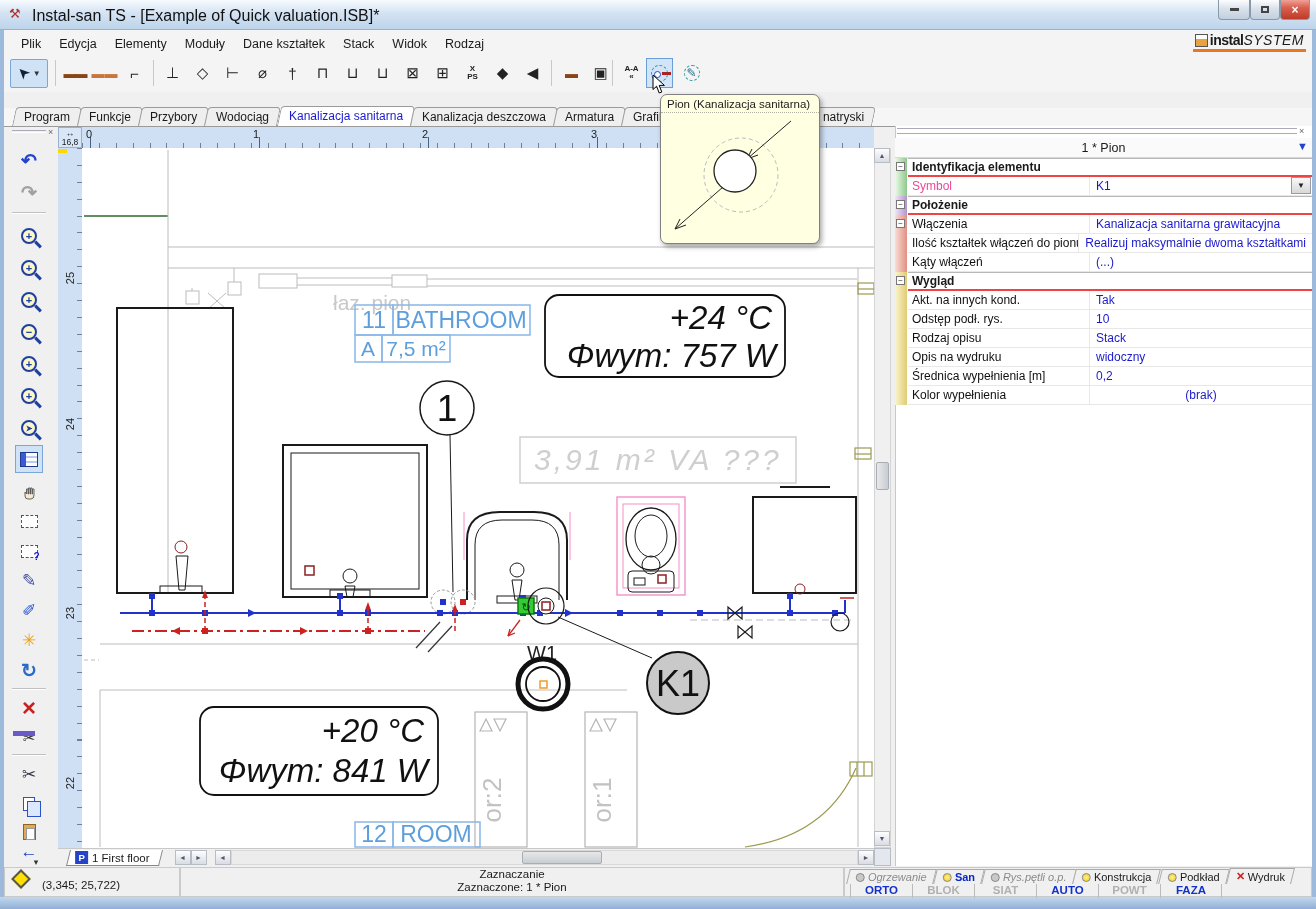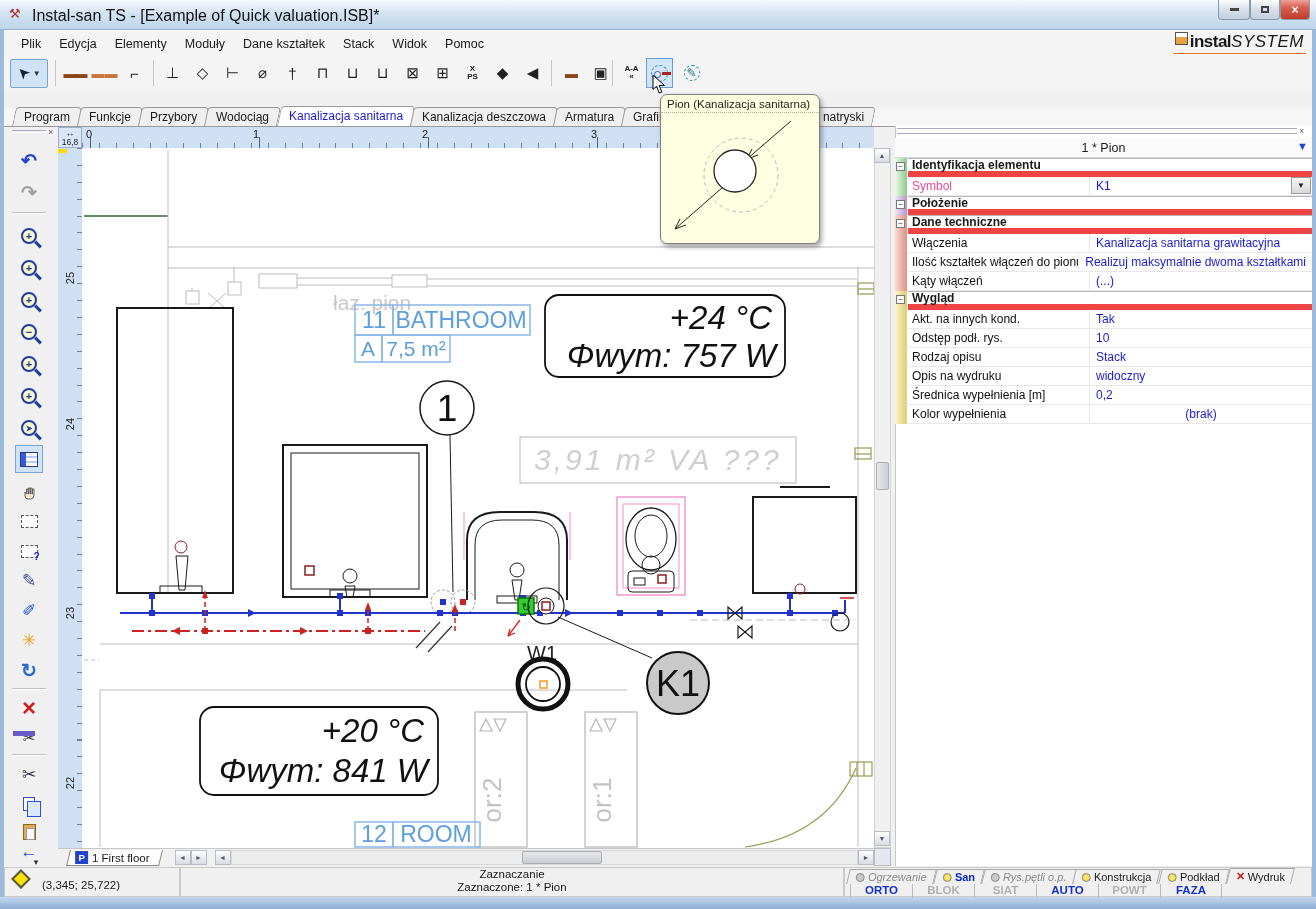--- a/index.html
+++ b/index.html
@@ -16,21 +16,21 @@
   background:linear-gradient(#fdfdfd,#d9e2ec 45%,#c2cfdd);display:flex;align-items:center;justify-content:center}
 .winbtn .bar{width:9px;height:3px;background:#444}
 .winbtn .box{width:8px;height:7px;border:2px solid #444}
 .btn-close{background:linear-gradient(#f0a196,#d8604f 40%,#bf3a28);color:#fff;font-size:12px;font-weight:bold}
 .sideL{left:0;top:30px;width:4px;height:867px;background:#9db9dc}
 .sideR{left:1312px;top:30px;width:4px;height:867px;background:#9db9dc}
 .bottomstrip{left:0;top:897px;width:1316px;height:12px;background:linear-gradient(#c3d7ee,#8fafd4)}
 
 .menubar{left:4px;top:30px;width:1308px;height:24px;background:#f4f4f4;display:flex;align-items:flex-end;padding-left:8px}
 .menuitem{padding:3px 9px;font-size:12.5px}
-.logo{right:10px;top:32px;font-size:17px;display:flex;align-items:flex-start;border-bottom:3px solid #e87722;padding:0 2px 1px 2px}
+.logo{right:10px;top:32px;font-size:14px;display:flex;align-items:center;border-bottom:3px solid #e87722;padding:0 2px 1px 2px}
 .logo .bucket{width:13px;height:13px;border:1.5px solid #555;background:linear-gradient(#fff 40%,#e8a340 40%);margin-right:2px}
 .logo b{font-weight:bold;letter-spacing:-.5px}
 .logo i{font-style:italic;font-weight:300;letter-spacing:.5px}
 
 .toolbar{left:4px;top:54px;width:1308px;height:38px;background:#f4f4f4;display:flex;align-items:center;gap:7px;padding-left:6px}
 .selbtn{width:38px;height:29px;border:1px solid #7aa6d8;background:#cfe2f6;border-radius:2px;
   display:flex;align-items:center;justify-content:center;gap:3px}
 .selbtn .arrowglyph{font-size:15px;transform:rotate(225deg);color:#10203a}
 .selbtn .dd{font-size:8px;color:#333}
 .tsep{width:1px;height:26px;background:#c8c8c8}
@@ -114,21 +114,21 @@
 .pheaddd{left:1297px;top:140px;font-size:11px;color:#2244cc}
 .psections{left:895px;top:158px;width:417px}
 .psec{position:relative;padding-left:13px}
 .pstrip{position:absolute;left:0;top:0;bottom:0;width:12px}
 .strip-green{background:linear-gradient(90deg,#eafae4,#8ec88e)}
 .strip-purple{background:linear-gradient(90deg,#f0e4f6,#b494cc)}
 .strip-salmon{background:linear-gradient(90deg,#fadcd4,#e09084)}
 .strip-yellow{background:linear-gradient(90deg,#faf4cc,#e0cc74)}
 .minus{position:absolute;left:1px;top:4px;width:9px;height:9px;border:1px solid #777;background:#fff;
   font-size:8px;line-height:7px;text-align:center;color:#333}
-.psechead{height:19px;border-top:1px solid #b8b8b8;border-bottom:6px solid #ef4444;
+.psechead{height:19px;border-top:1px solid #b8b8b8;border-bottom:2px solid #ef4444;
   font-size:12px;font-weight:bold;display:flex;align-items:center;padding-left:4px;background:#fff}
 .prow{display:flex;height:19px;border-bottom:1px solid #e8e8e8;background:#fff;font-size:12px}
 .plabel{width:182px;padding:2px 4px;border-right:1px solid #e8e8e8;color:#111;white-space:nowrap;overflow:hidden}
 .plabel.blue{color:#ec4899}
 .pval{flex:1;padding:2px 6px;color:#1a1acc;white-space:nowrap;position:relative}
 .pval.center{text-align:center}
 .combo{position:absolute;right:1px;top:0;width:20px;height:17px;border:1px solid #9a9aa2;
   background:linear-gradient(#f8f8f8,#d8d8d8);font-size:8px;color:#222;display:flex;align-items:center;justify-content:center}
 
 .tooltip{left:660px;top:94px;width:160px;height:150px;background:#ffffe1;border:1px solid #808080;
@@ -177,21 +177,21 @@
   <div class="abs bottomstrip"></div>
 
   <div class="abs menubar">
     <span class="menuitem">Plik</span>
     <span class="menuitem">Edycja</span>
     <span class="menuitem">Elementy</span>
     <span class="menuitem">Moduły</span>
     <span class="menuitem">Dane kształtek</span>
     <span class="menuitem">Stack</span>
     <span class="menuitem">Widok</span>
-    <span class="menuitem">Pomoc</span>
+    <span class="menuitem">Rodzaj</span>
   </div>
   <div class="abs logo">
     <span class="bucket"></span>
     <b>instal</b>
       <i>SYSTEM</i>
   </div>
 
   <div class="abs toolbar">
     <span class="selbtn">
       <span class="arrowglyph">➤</span>
@@ -578,21 +578,20 @@
     <div class="psec">
       <div class="pstrip strip-purple">
           <span class="minus">−</span>
         </div>
       <div class="psechead">Położenie</div>
     </div>
     <div class="psec">
       <div class="pstrip strip-salmon">
           <span class="minus">−</span>
         </div>
-      <div class="psechead">Dane techniczne</div>
       <div class="prow">
         <span class="plabel">Włączenia</span>
         <span class="pval">Kanalizacja sanitarna grawitacyjna</span>
       </div>
       <div class="prow">
         <span class="plabel">Ilość kształtek włączeń do pionu</span>
         <span class="pval">Realizuj maksymalnie dwoma kształtkami</span>
       </div>
       <div class="prow">
         <span class="plabel">Kąty włączeń</span>

